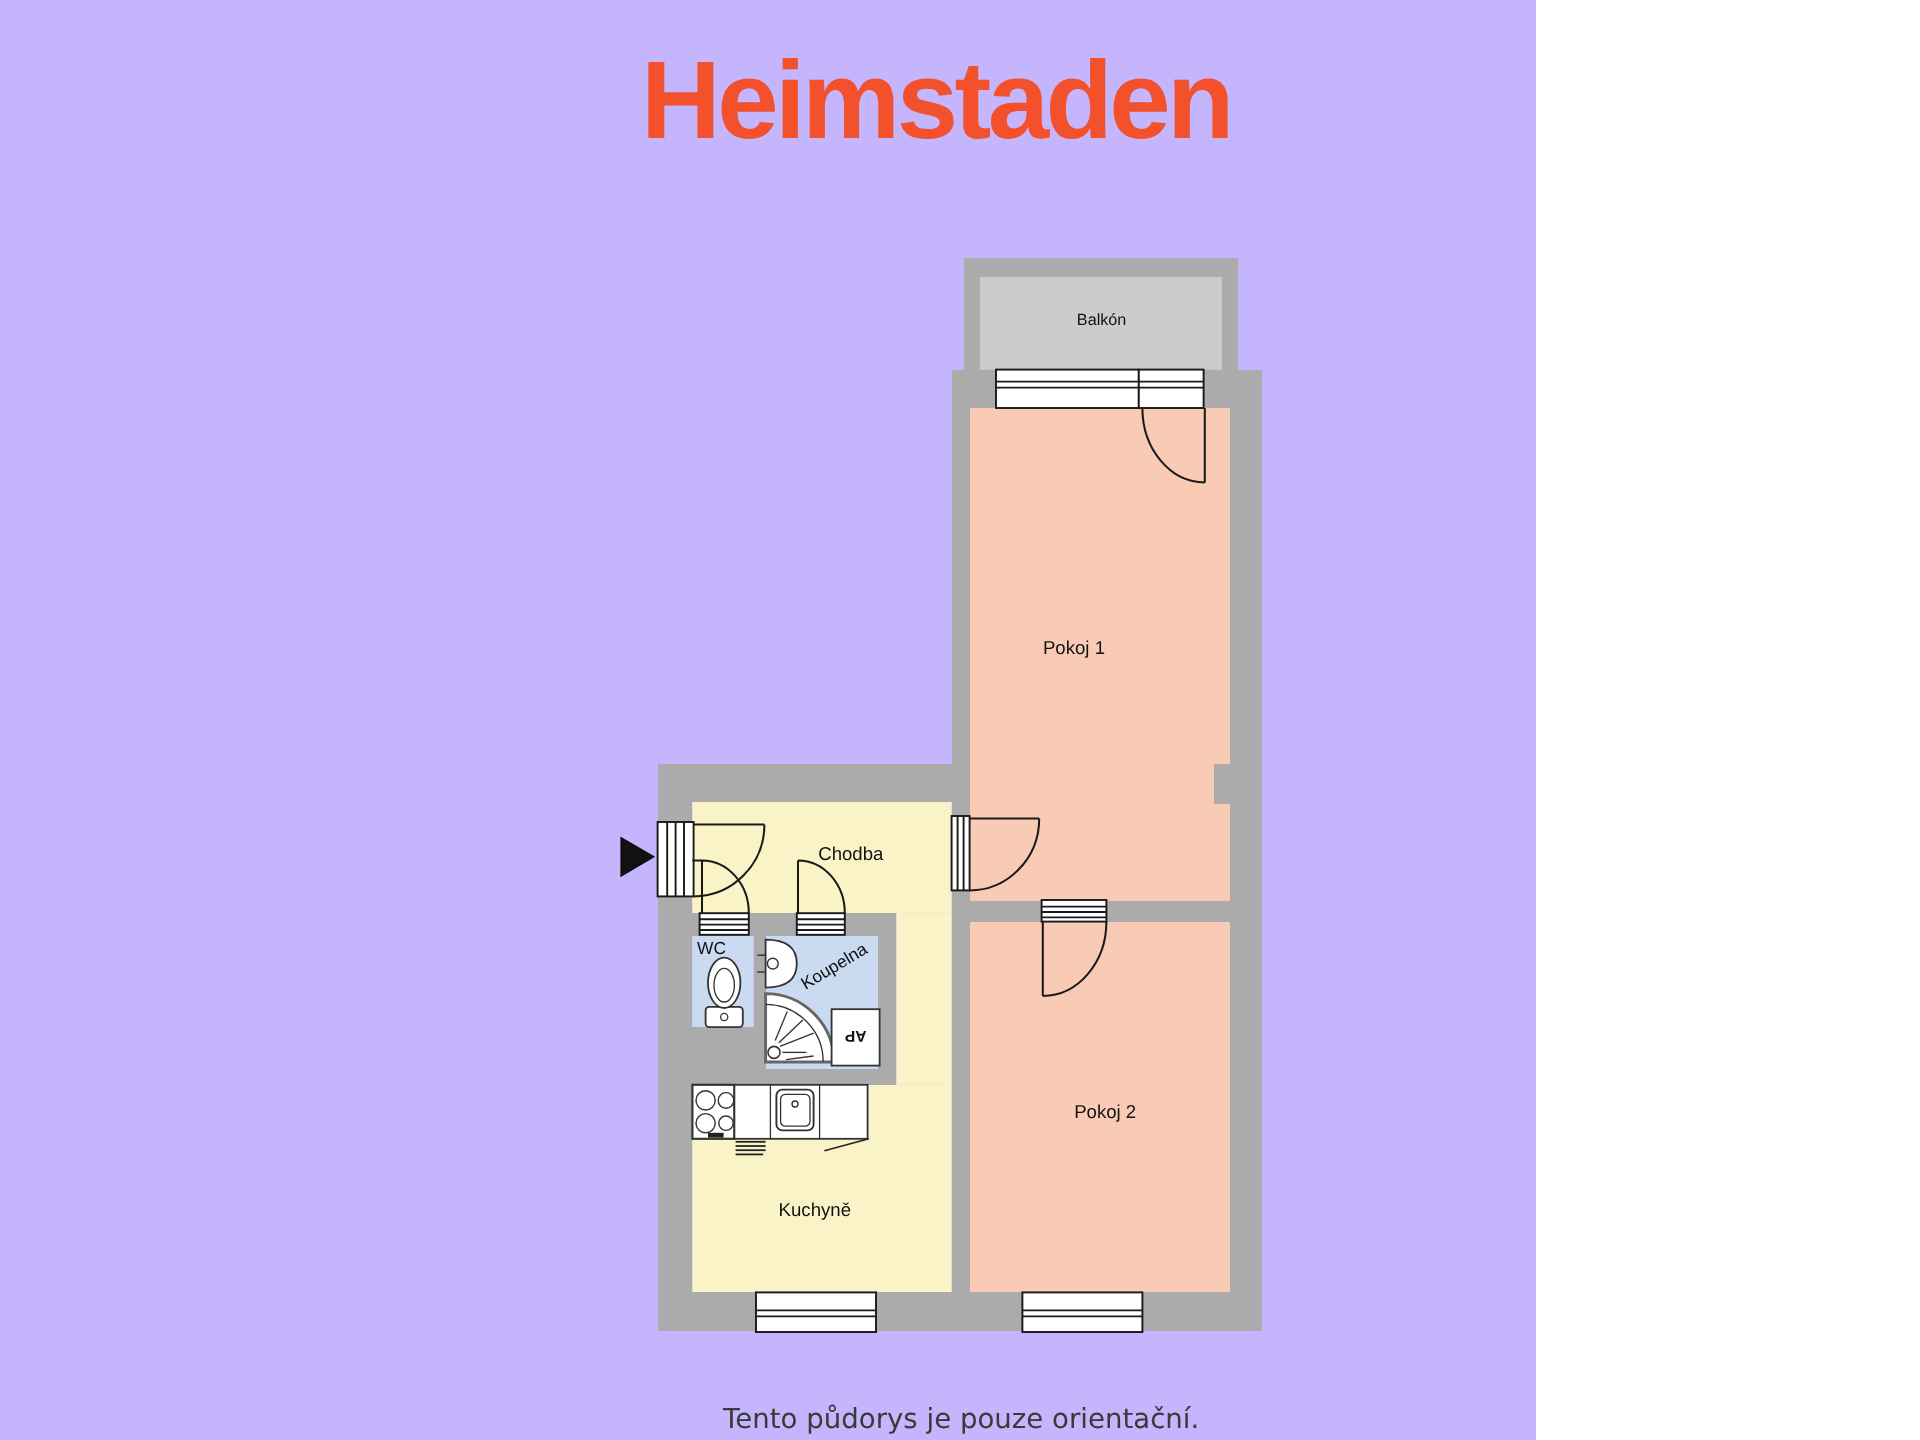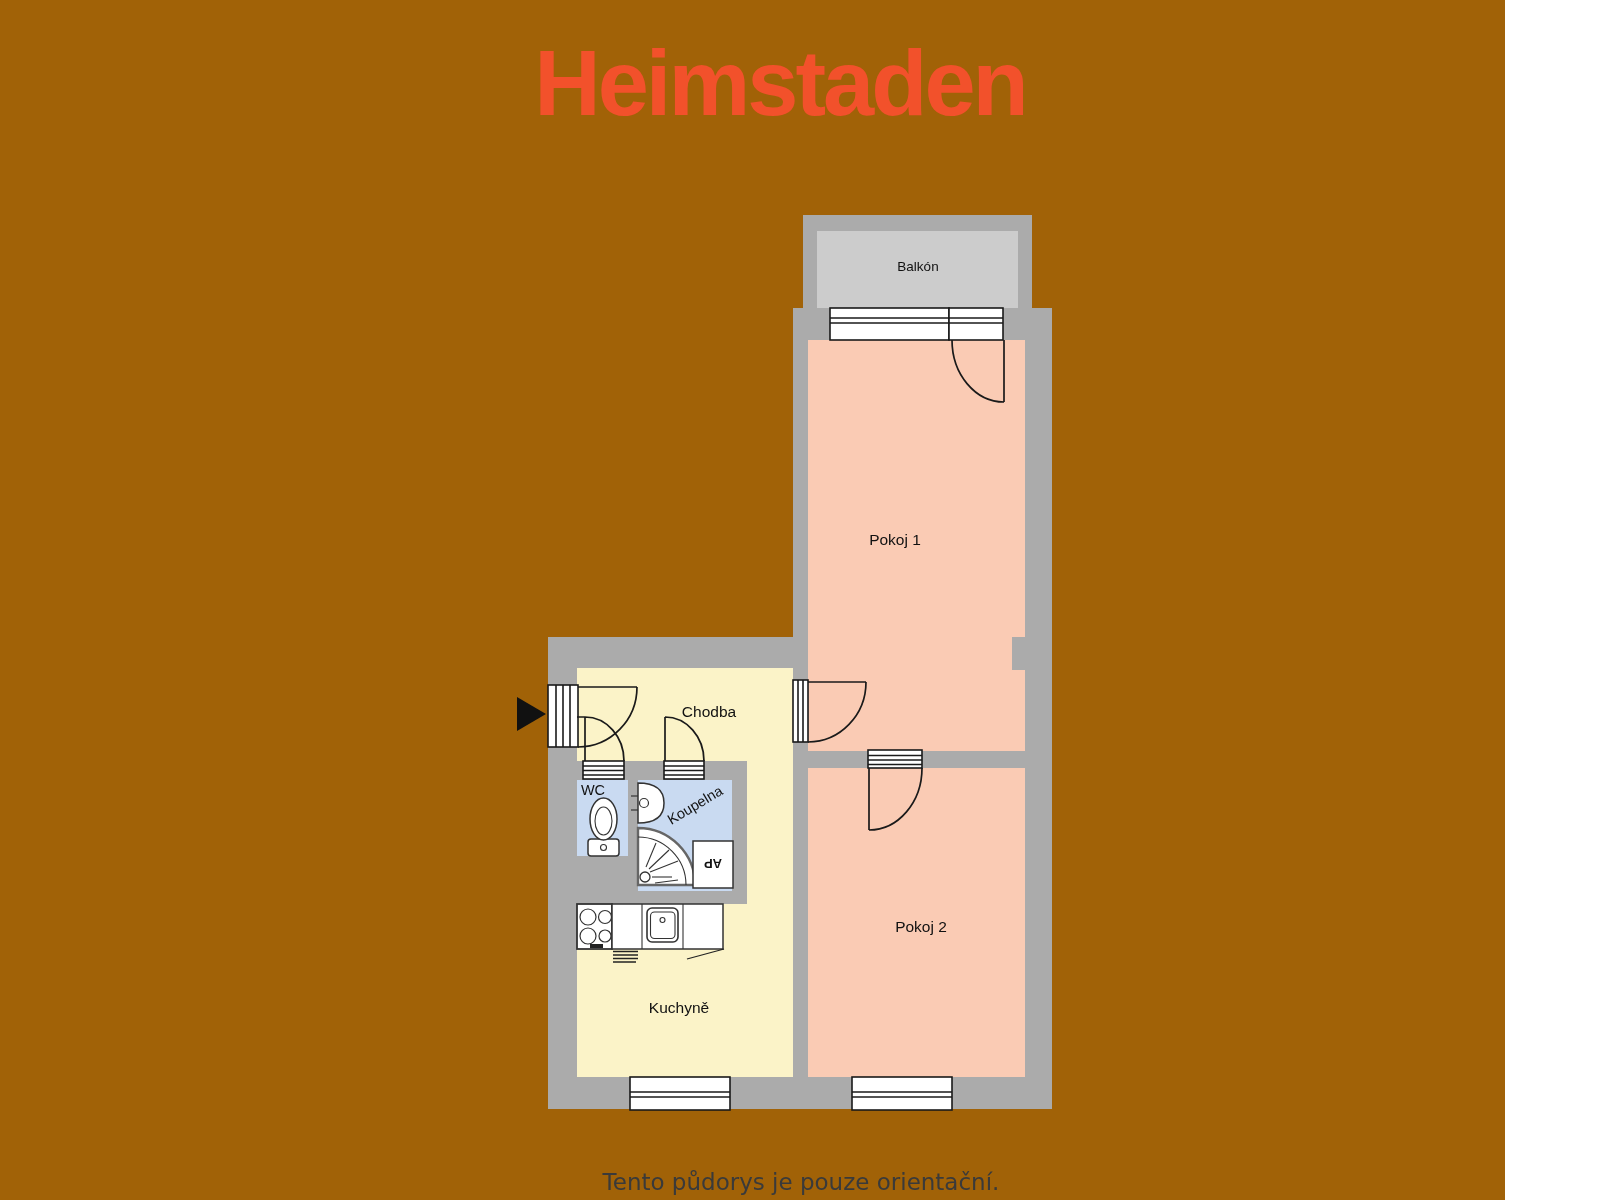--- a/index.html
+++ b/index.html
@@ -1,16 +1,16 @@
 <!DOCTYPE html>
 <html><head>
 <meta charset="utf-8">
 <style>
   html,body{margin:0;padding:0;background:#ffffff;}
-  .page{position:relative;width:1505px;height:1200px;background:#a16207;overflow:hidden;}
+  .page{position:relative;width:1280px;height:1200px;background:#c4b5fd;overflow:hidden;}
   svg{display:block;}
   text{font-family:"Liberation Sans", sans-serif;}
   .logo-text{font-size:92px;font-weight:bold;letter-spacing:-3px;}
   .room-label{font-size:15.5px;}
   .room-label-sm{font-size:13.5px;}
   .room-label-md{font-size:14.5px;}
   .ap-label{font-size:13px;font-weight:bold;}
   .caption-text{font-family:"DejaVu Sans", sans-serif;font-size:23px;}
   .crisp{shape-rendering:crispEdges;}
 </style>

